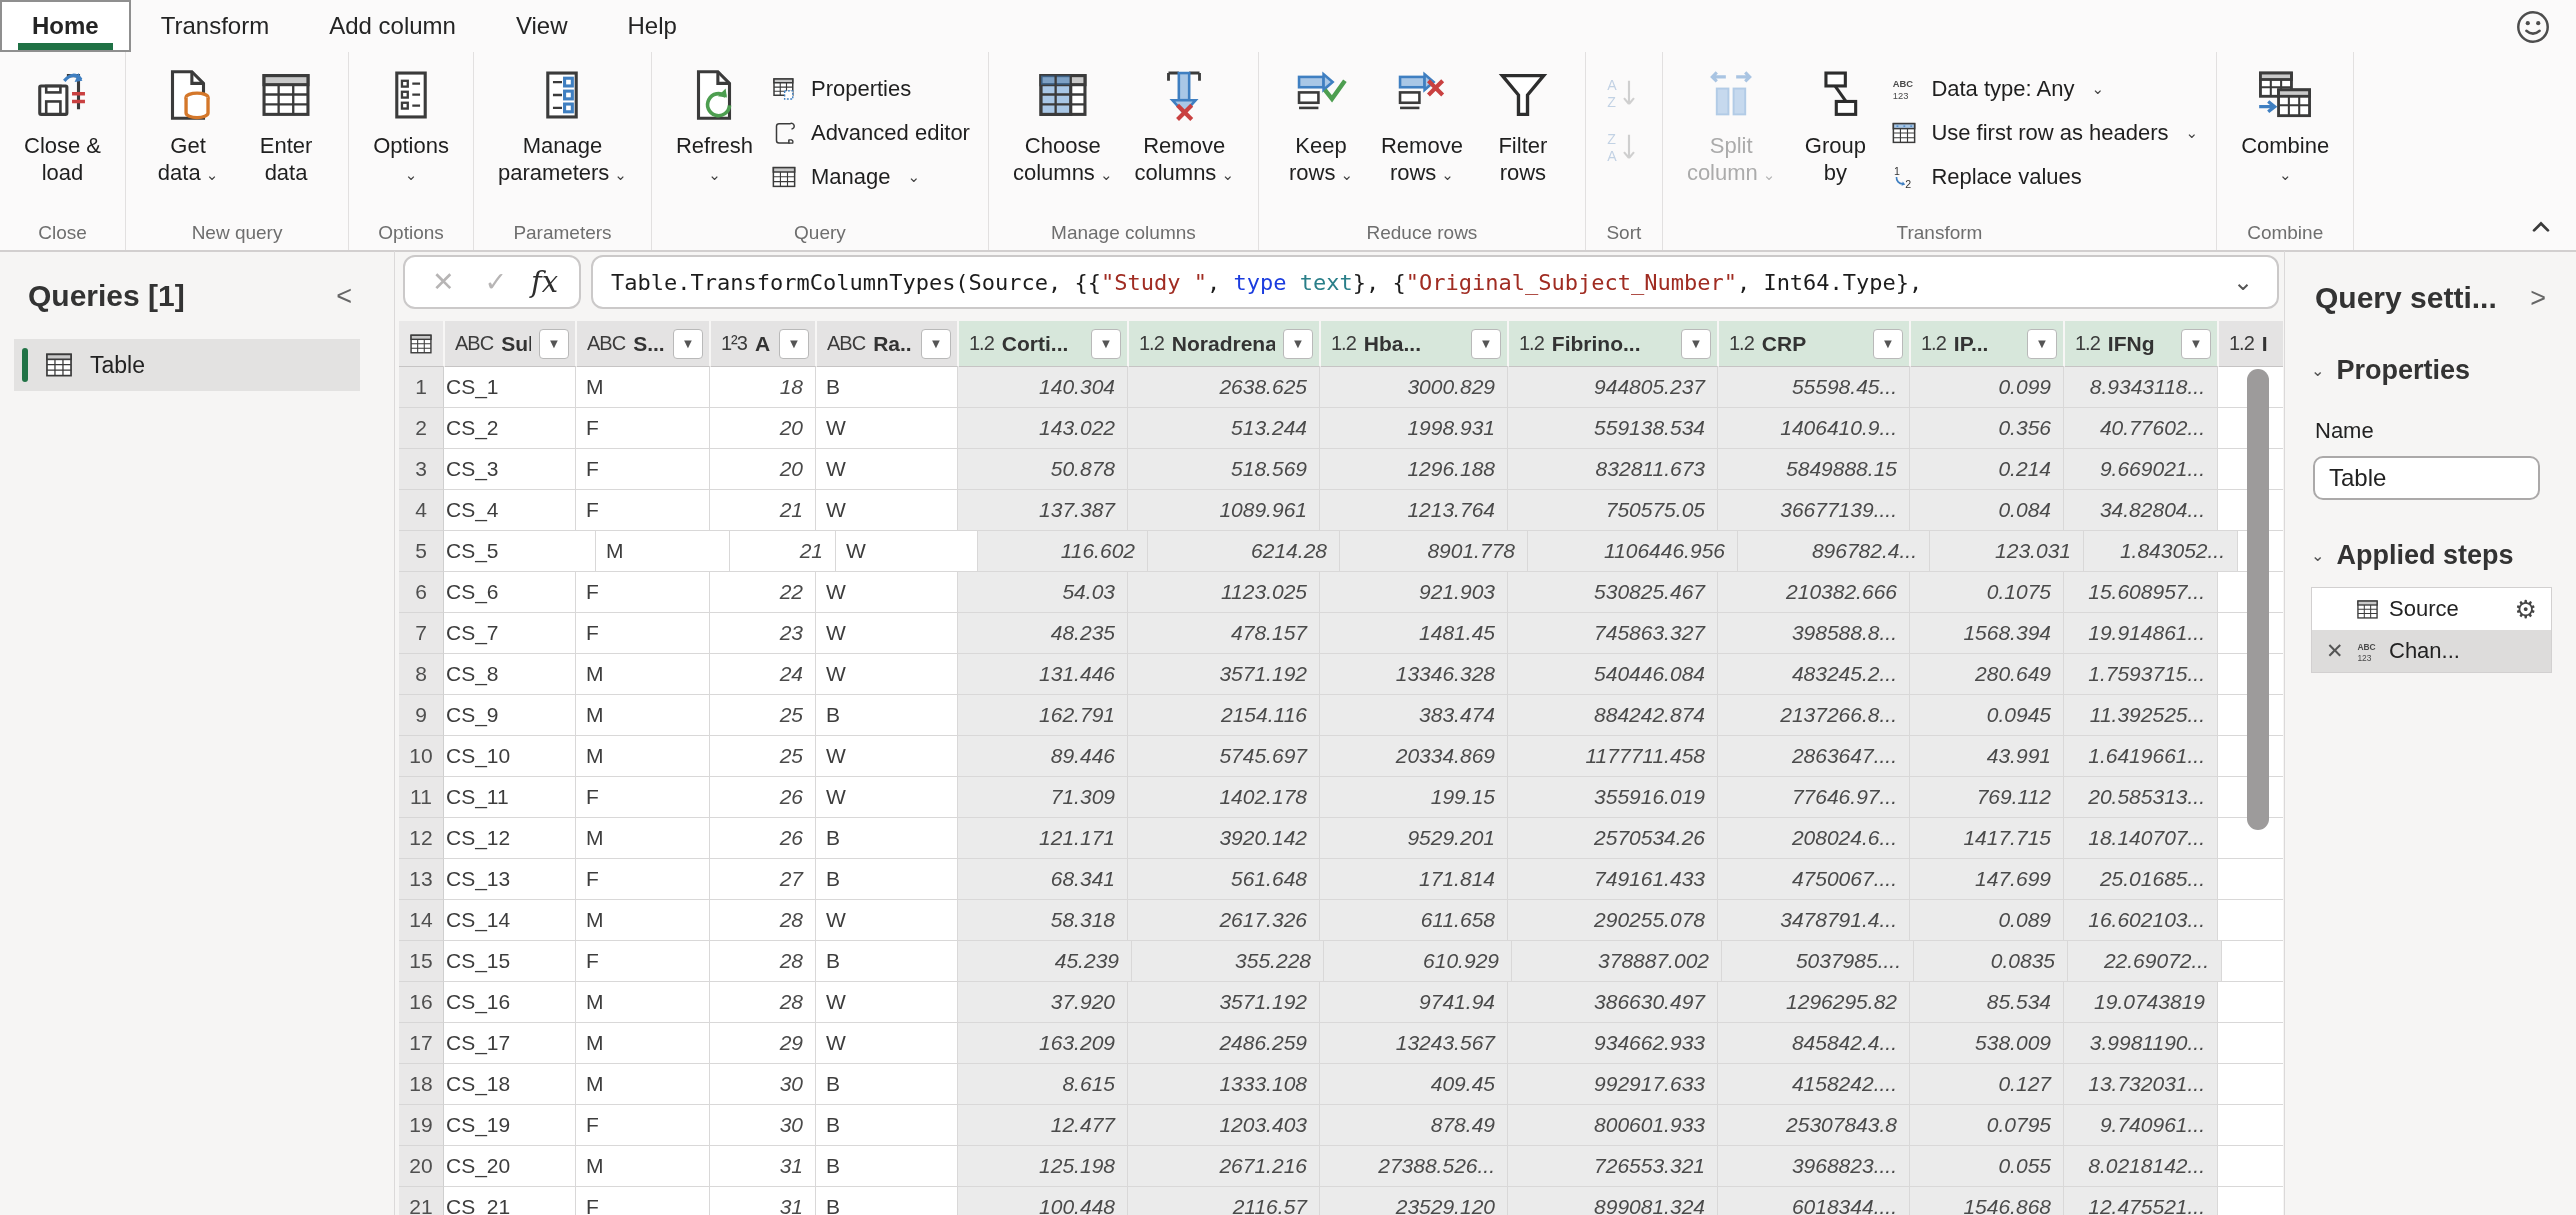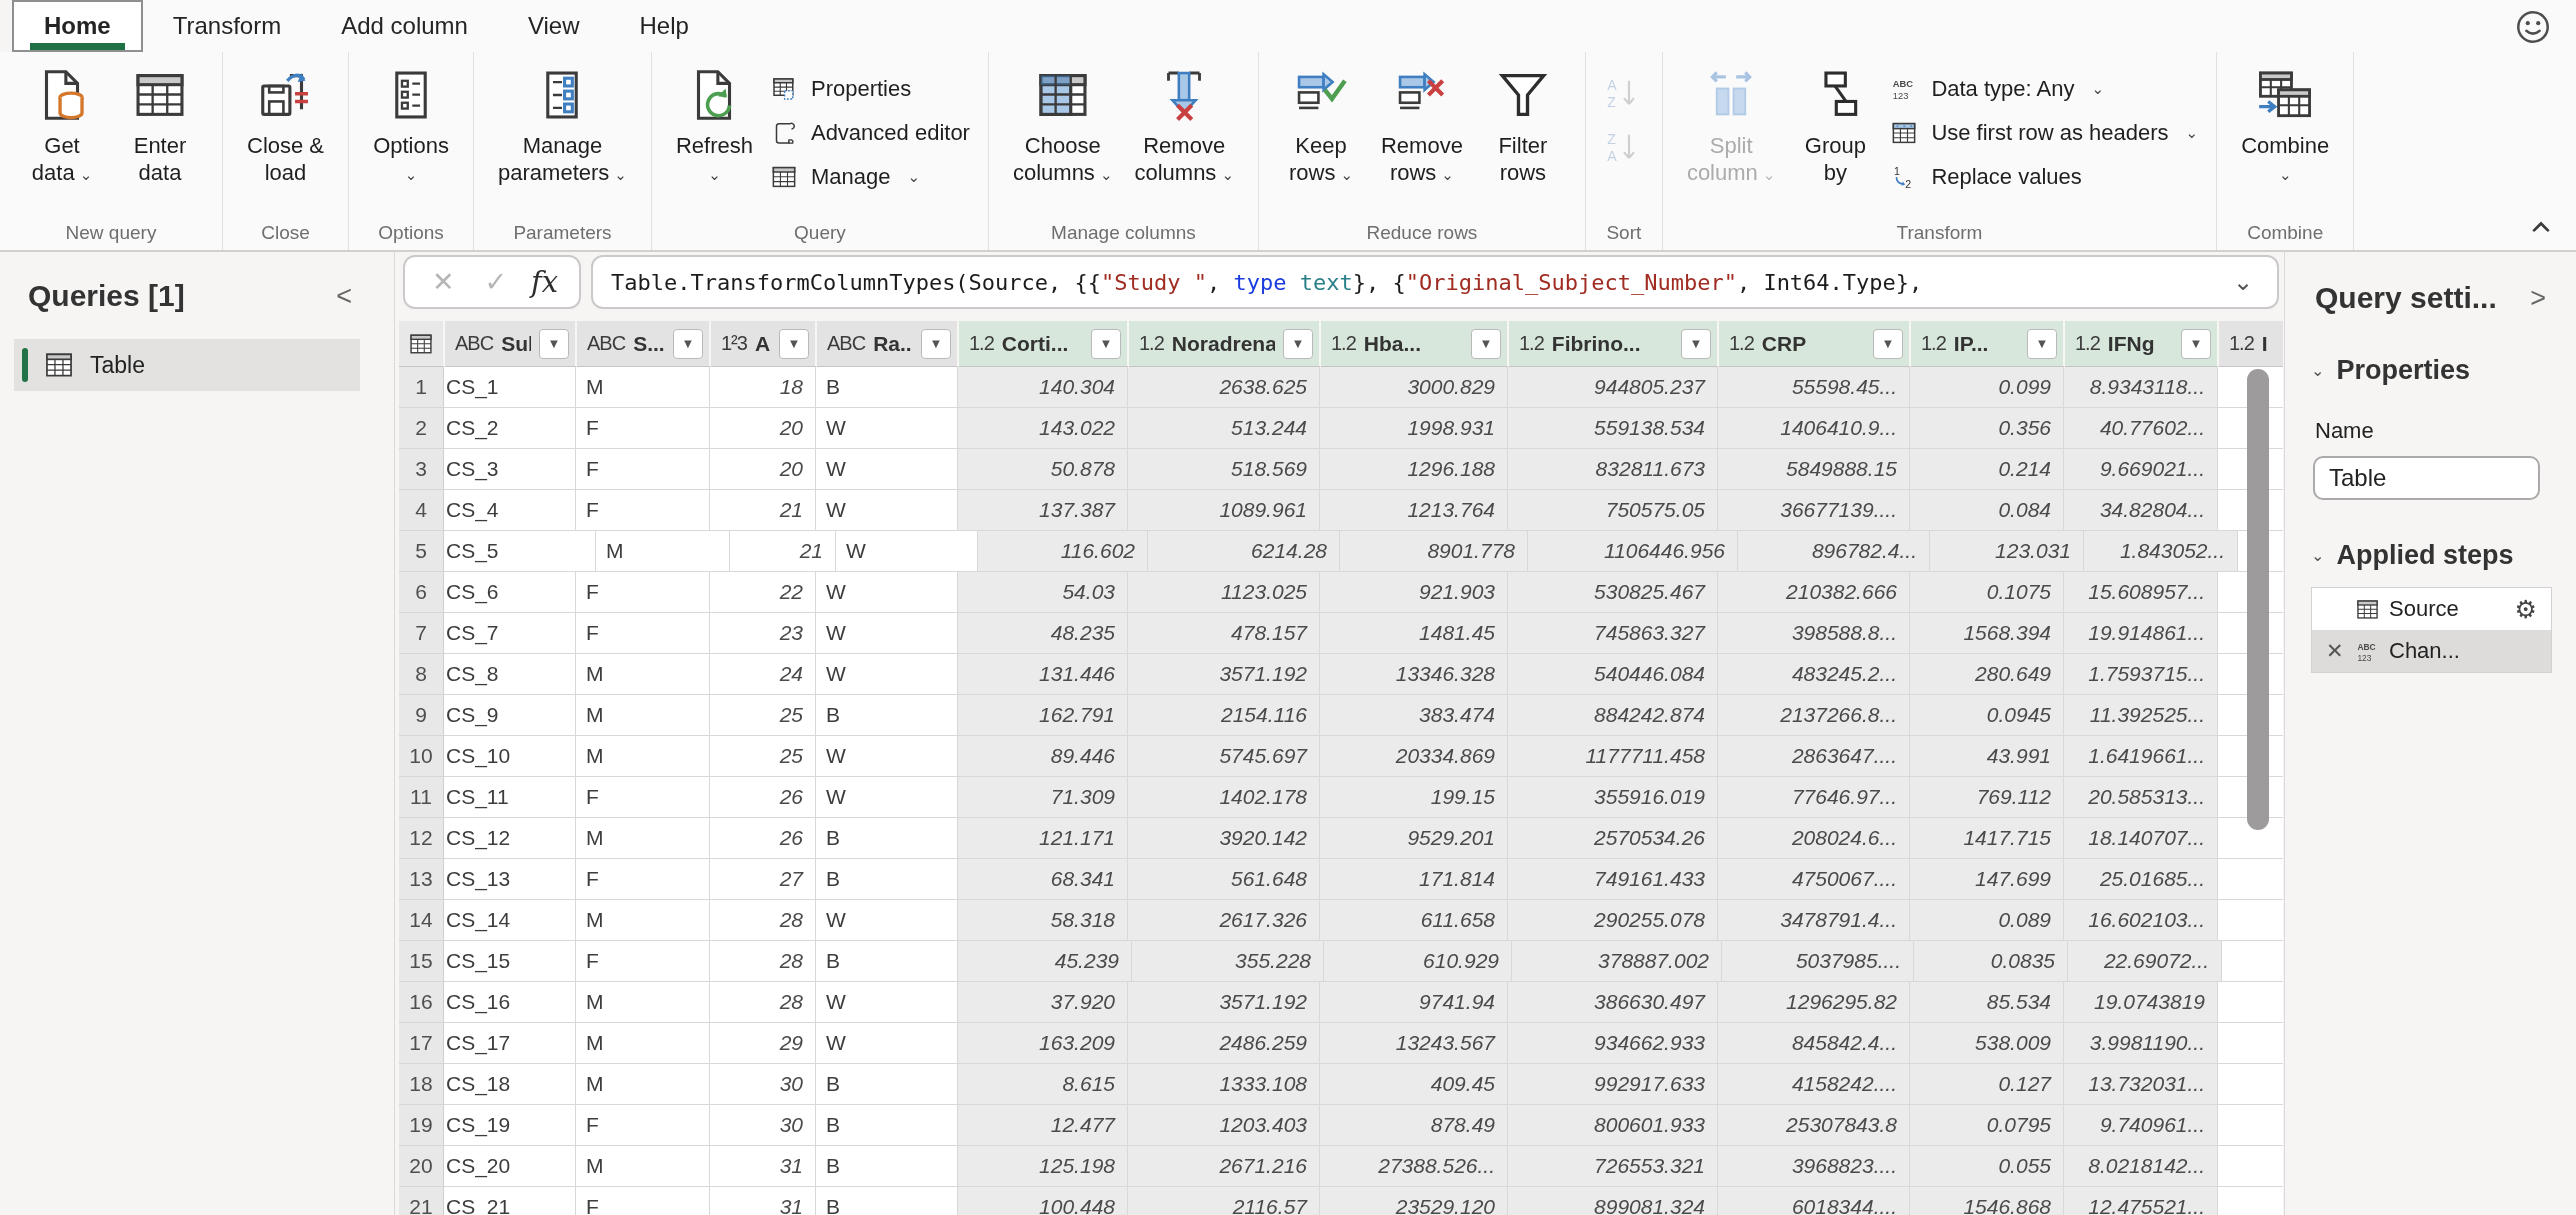--- a/index.html
+++ b/index.html
@@ -1,19 +1,19 @@
 <!DOCTYPE html>
 <html><head>
 <meta charset="utf-8">
 <style>
   html,body{margin:0;padding:0;}
   body{width:2576px;height:1215px;overflow:hidden;background:#f6f5f4;}
   #app{position:relative;width:2576px;height:1215px;font-family:"Liberation Sans",sans-serif;color:#222;}
   
-  .menubar{position:absolute;top:0;left:12px;right:0;height:52px;background:#fbfafa;display:flex;align-items:stretch;padding-left:0;}
+  .menubar{position:absolute;top:0;left:0;right:0;height:52px;background:#fbfafa;display:flex;align-items:stretch;padding-left:0;}
   .tab{display:flex;align-items:center;padding:0 30px;font-size:24px;color:#242424;position:relative;}
   .tab.active{border:2px solid #8f8f8f;background:#fff;font-weight:bold;}
   .tab.active::after{content:"";position:absolute;left:16px;right:16px;bottom:0;height:7px;background:#1f7145;}
   .smiley{position:absolute;right:24px;top:8px;width:38px;height:38px;}
   
   .ribbon{position:absolute;top:52px;left:0;right:0;height:198px;background:#fbfafa;border-bottom:2px solid #d2cfcf;display:flex;}
   .rgroup{position:relative;display:flex;align-items:flex-start;gap:10px;padding:10px 18px 36px;border-right:1px solid #e2e0e0;}
   .rgroup-label{position:absolute;left:0;right:0;bottom:6px;text-align:center;font-size:19px;color:#6e6e6e;white-space:nowrap;}
   .bigbtn{display:flex;flex-direction:column;align-items:center;min-width:88px;background:none;border:none;font-family:inherit;font-size:22px;color:#1f1f1f;line-height:1.24;padding:2px 6px;text-align:center;}
   .bigbtn .icon{height:64px;display:flex;align-items:center;justify-content:center;margin-bottom:6px;}
@@ -98,56 +98,56 @@
           <path d="M13 24 q7 6 14 0" fill="none" stroke="#4d4d4d" stroke-width="2.6" stroke-linecap="round"></path>
         </svg>
     </span>
   </div>
 
   <div class="ribbon">
     <section class="rgroup">
         <button class="bigbtn">
           <span class="icon" style="width:62px;height:62px;display:inline-block;">
             <svg viewBox="0 0 48 48">
-              <path d="M12 6 h15 l9 9 v27 h-24 z" fill="#fff" stroke="#3b3b3b" stroke-width="2.4"></path>
-              <path d="M27 6 v9 h9" fill="none" stroke="#3b3b3b" stroke-width="2.4"></path>
-              <ellipse cx="31" cy="26" rx="8.5" ry="3.5" fill="#fff" stroke="#d4772a" stroke-width="2.6"></ellipse>
-              <path d="M22.5 26 v12 a8.5 3.5 0 0 0 17 0 v-12" fill="#fff" stroke="#d4772a" stroke-width="2.6"></path>
-            </svg>
-          </span>
-          <span class="lbl"><span>Get</span><br><span>data<span class="chev-inline">⌄</span></span></span>
-        </button>
-        <button class="bigbtn">
-          <span class="icon" style="width:62px;height:62px;display:inline-block;">
-            <svg viewBox="0 0 48 48">
-              <rect x="7" y="9" width="34" height="30" fill="#fff" stroke="#3b3b3b" stroke-width="2.4"></rect>
-              <rect x="7" y="9" width="34" height="7" fill="#c9c9c9" stroke="#3b3b3b" stroke-width="2.4"></rect>
-              <path d="M18.3 16 V39 M29.6 16 V39 M7 23.6 H41 M7 31.3 H41" stroke="#3b3b3b" stroke-width="1.8" fill="none"></path>
-            </svg>
-          </span>
-          <span class="lbl"><span>Enter</span><br><span>data</span></span>
-        </button>
-        <div class="rgroup-label">New query</div>
-      </section>
-      <section class="rgroup">
-        <button class="bigbtn">
-          <span class="icon" style="width:62px;height:62px;display:inline-block;">
-            <svg viewBox="0 0 48 48">
               <rect x="6" y="17" width="21" height="22" rx="1" fill="#fff" stroke="#3b3b3b" stroke-width="2.4"></rect>
               <rect x="11" y="29" width="11" height="10" fill="none" stroke="#3b3b3b" stroke-width="2"></rect>
               <rect x="11" y="17" width="11" height="5" fill="none" stroke="#3b3b3b" stroke-width="2"></rect>
               <path d="M27 9 h9 v26" fill="none" stroke="#3b3b3b" stroke-width="2.4"></path>
               <path d="M25 13 q7 -8 13 -1" fill="none" stroke="#3f7fc1" stroke-width="2.6"></path>
               <path d="M36 7 l3 6 -6 1 z" fill="#3f7fc1"></path>
               <path d="M31 23 H41 M31 29 H41" stroke="#c94040" stroke-width="2.6"></path>
             </svg>
           </span>
           <span class="lbl"><span>Close &amp;</span><br><span>load</span></span>
         </button>
         <div class="rgroup-label">Close</div>
+      </section>
+      <section class="rgroup">
+        <button class="bigbtn">
+          <span class="icon" style="width:62px;height:62px;display:inline-block;">
+            <svg viewBox="0 0 48 48">
+              <path d="M12 6 h15 l9 9 v27 h-24 z" fill="#fff" stroke="#3b3b3b" stroke-width="2.4"></path>
+              <path d="M27 6 v9 h9" fill="none" stroke="#3b3b3b" stroke-width="2.4"></path>
+              <ellipse cx="31" cy="26" rx="8.5" ry="3.5" fill="#fff" stroke="#d4772a" stroke-width="2.6"></ellipse>
+              <path d="M22.5 26 v12 a8.5 3.5 0 0 0 17 0 v-12" fill="#fff" stroke="#d4772a" stroke-width="2.6"></path>
+            </svg>
+          </span>
+          <span class="lbl"><span>Get</span><br><span>data<span class="chev-inline">⌄</span></span></span>
+        </button>
+        <button class="bigbtn">
+          <span class="icon" style="width:62px;height:62px;display:inline-block;">
+            <svg viewBox="0 0 48 48">
+              <rect x="7" y="9" width="34" height="30" fill="#fff" stroke="#3b3b3b" stroke-width="2.4"></rect>
+              <rect x="7" y="9" width="34" height="7" fill="#c9c9c9" stroke="#3b3b3b" stroke-width="2.4"></rect>
+              <path d="M18.3 16 V39 M29.6 16 V39 M7 23.6 H41 M7 31.3 H41" stroke="#3b3b3b" stroke-width="1.8" fill="none"></path>
+            </svg>
+          </span>
+          <span class="lbl"><span>Enter</span><br><span>data</span></span>
+        </button>
+        <div class="rgroup-label">New query</div>
       </section>
       <section class="rgroup">
         <button class="bigbtn">
           <span class="icon" style="width:62px;height:62px;display:inline-block;">
             <svg viewBox="0 0 48 48">
               <rect x="13" y="7" width="22" height="34" fill="#fff" stroke="#3b3b3b" stroke-width="2.4"></rect>
               <rect x="17" y="13" width="4.5" height="4.5" fill="none" stroke="#3b3b3b" stroke-width="1.8"></rect>
               <rect x="17" y="21.5" width="4.5" height="4.5" fill="none" stroke="#3b3b3b" stroke-width="1.8"></rect>
               <rect x="17" y="30" width="4.5" height="4.5" fill="none" stroke="#3b3b3b" stroke-width="1.8"></rect>
               <path d="M25 15.2 H31 M25 23.7 H31 M25 32.2 H31" stroke="#3b3b3b" stroke-width="1.8"></path>

